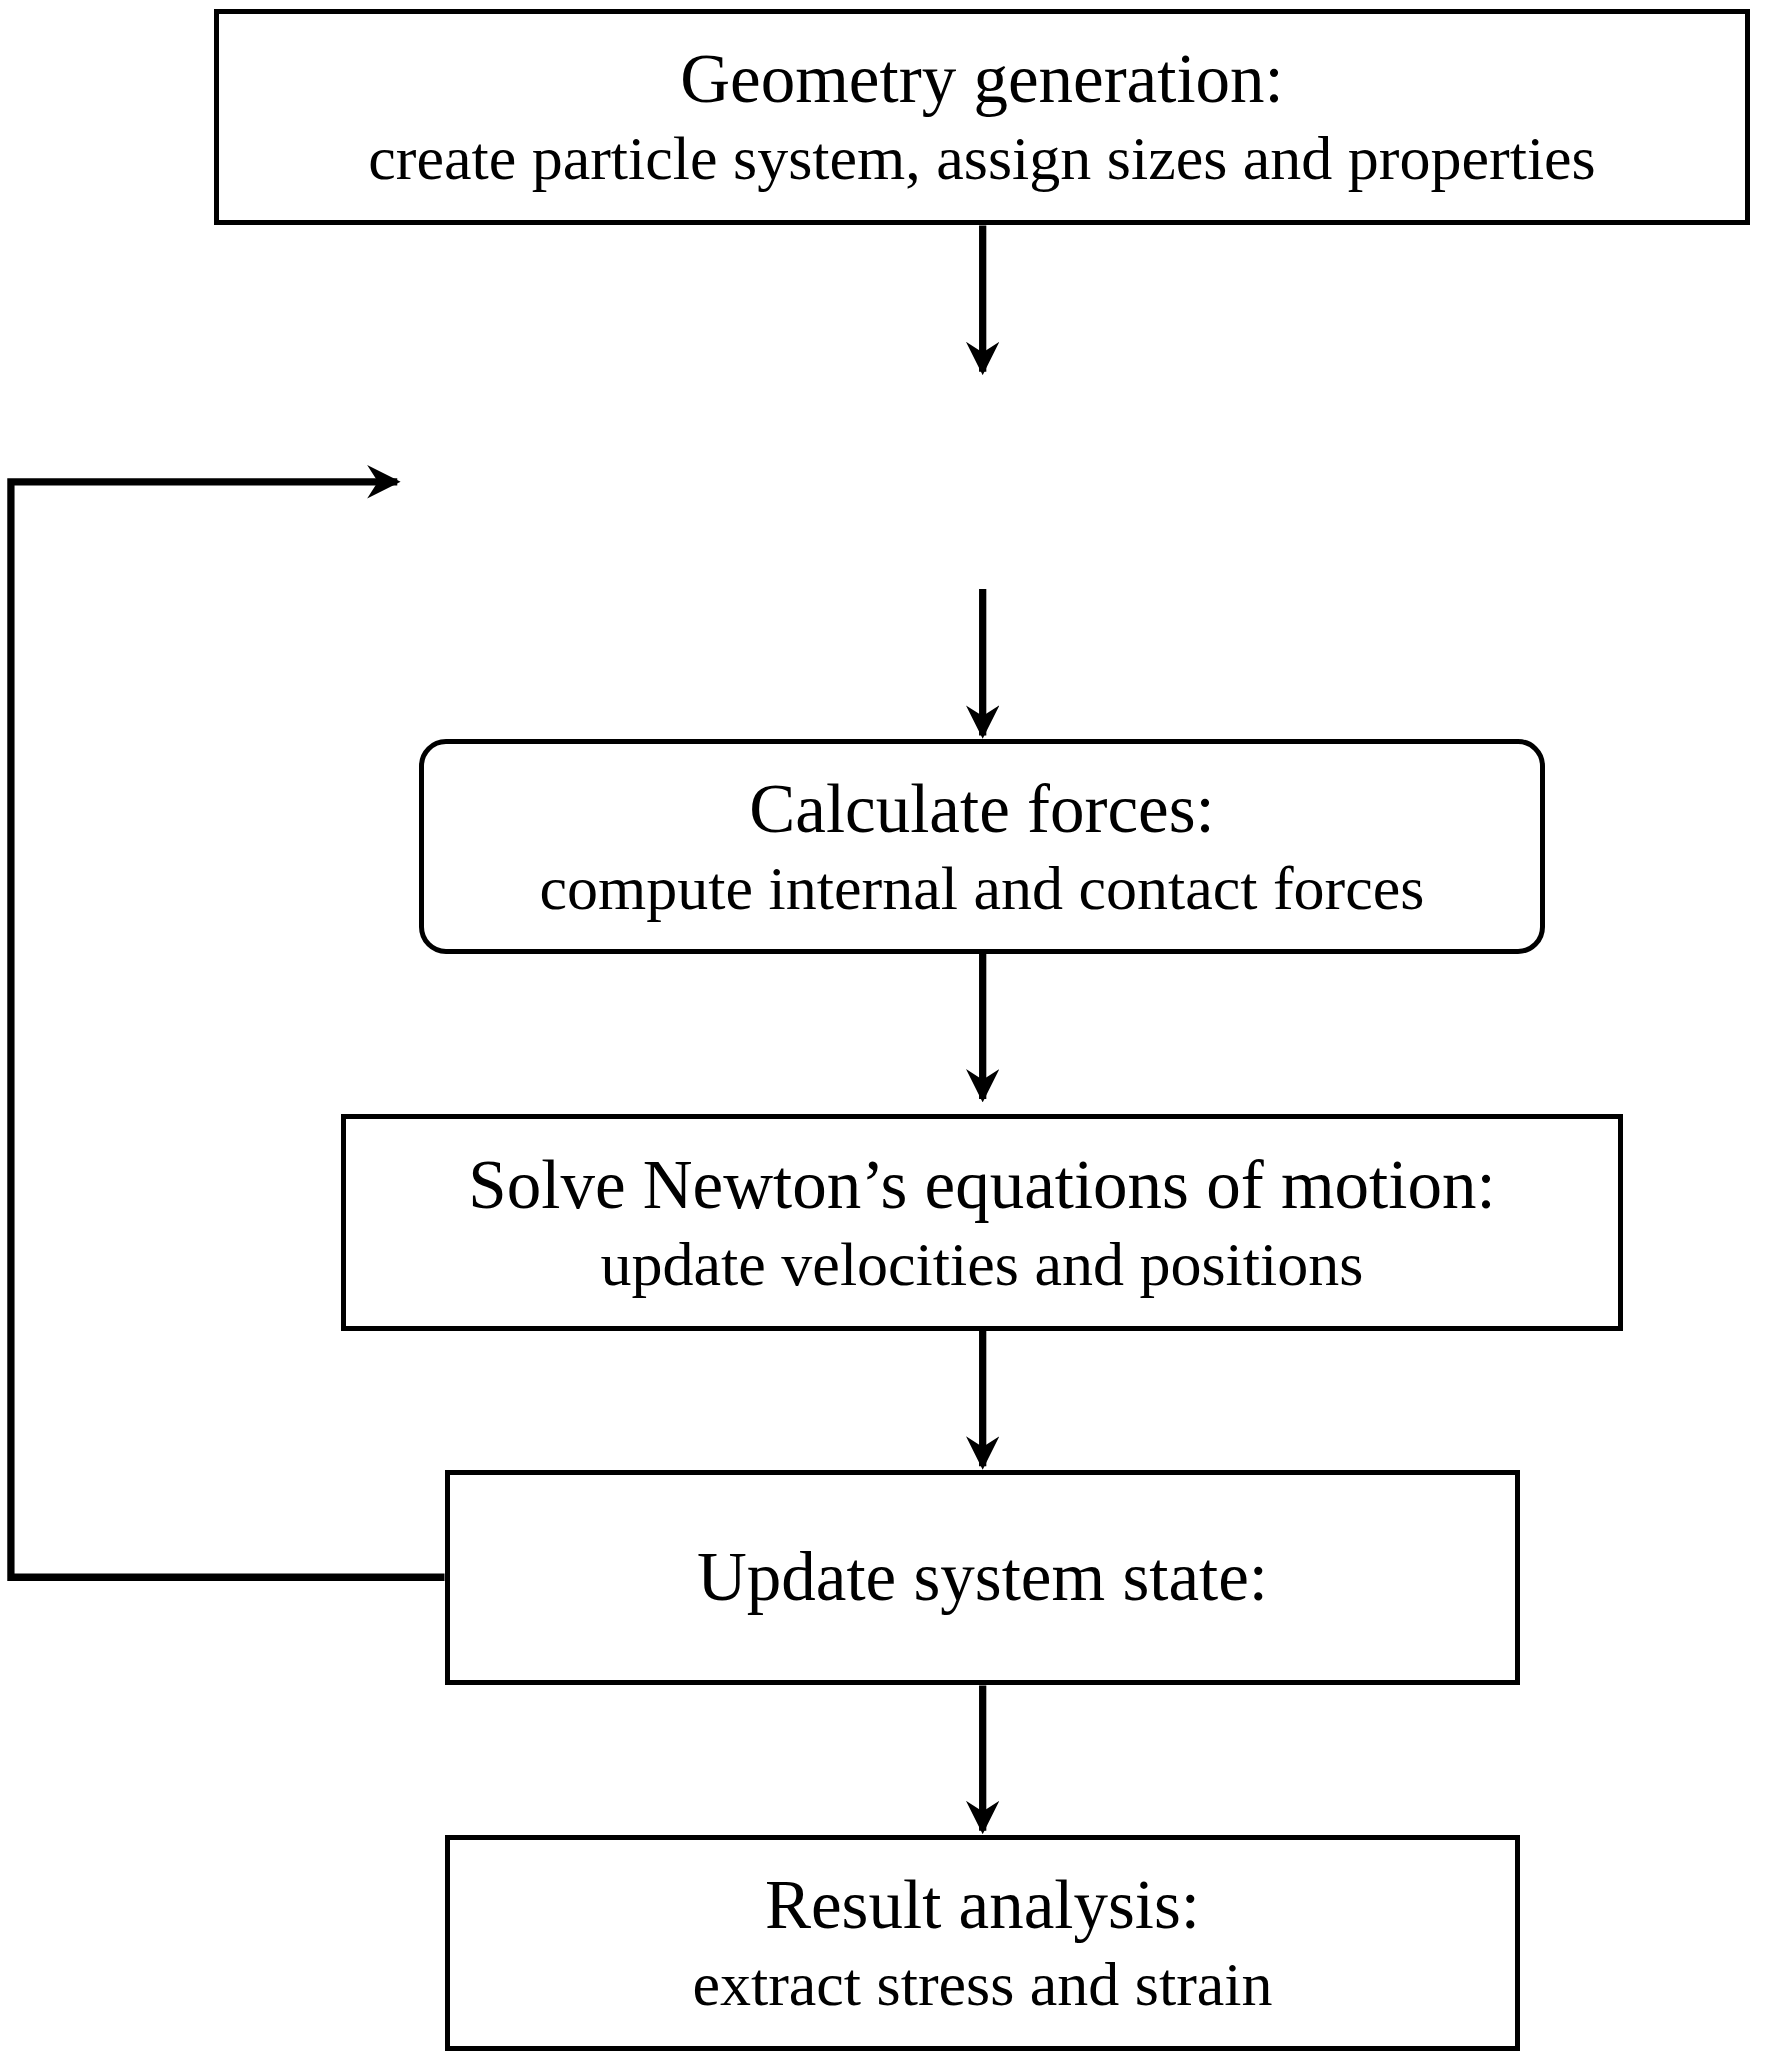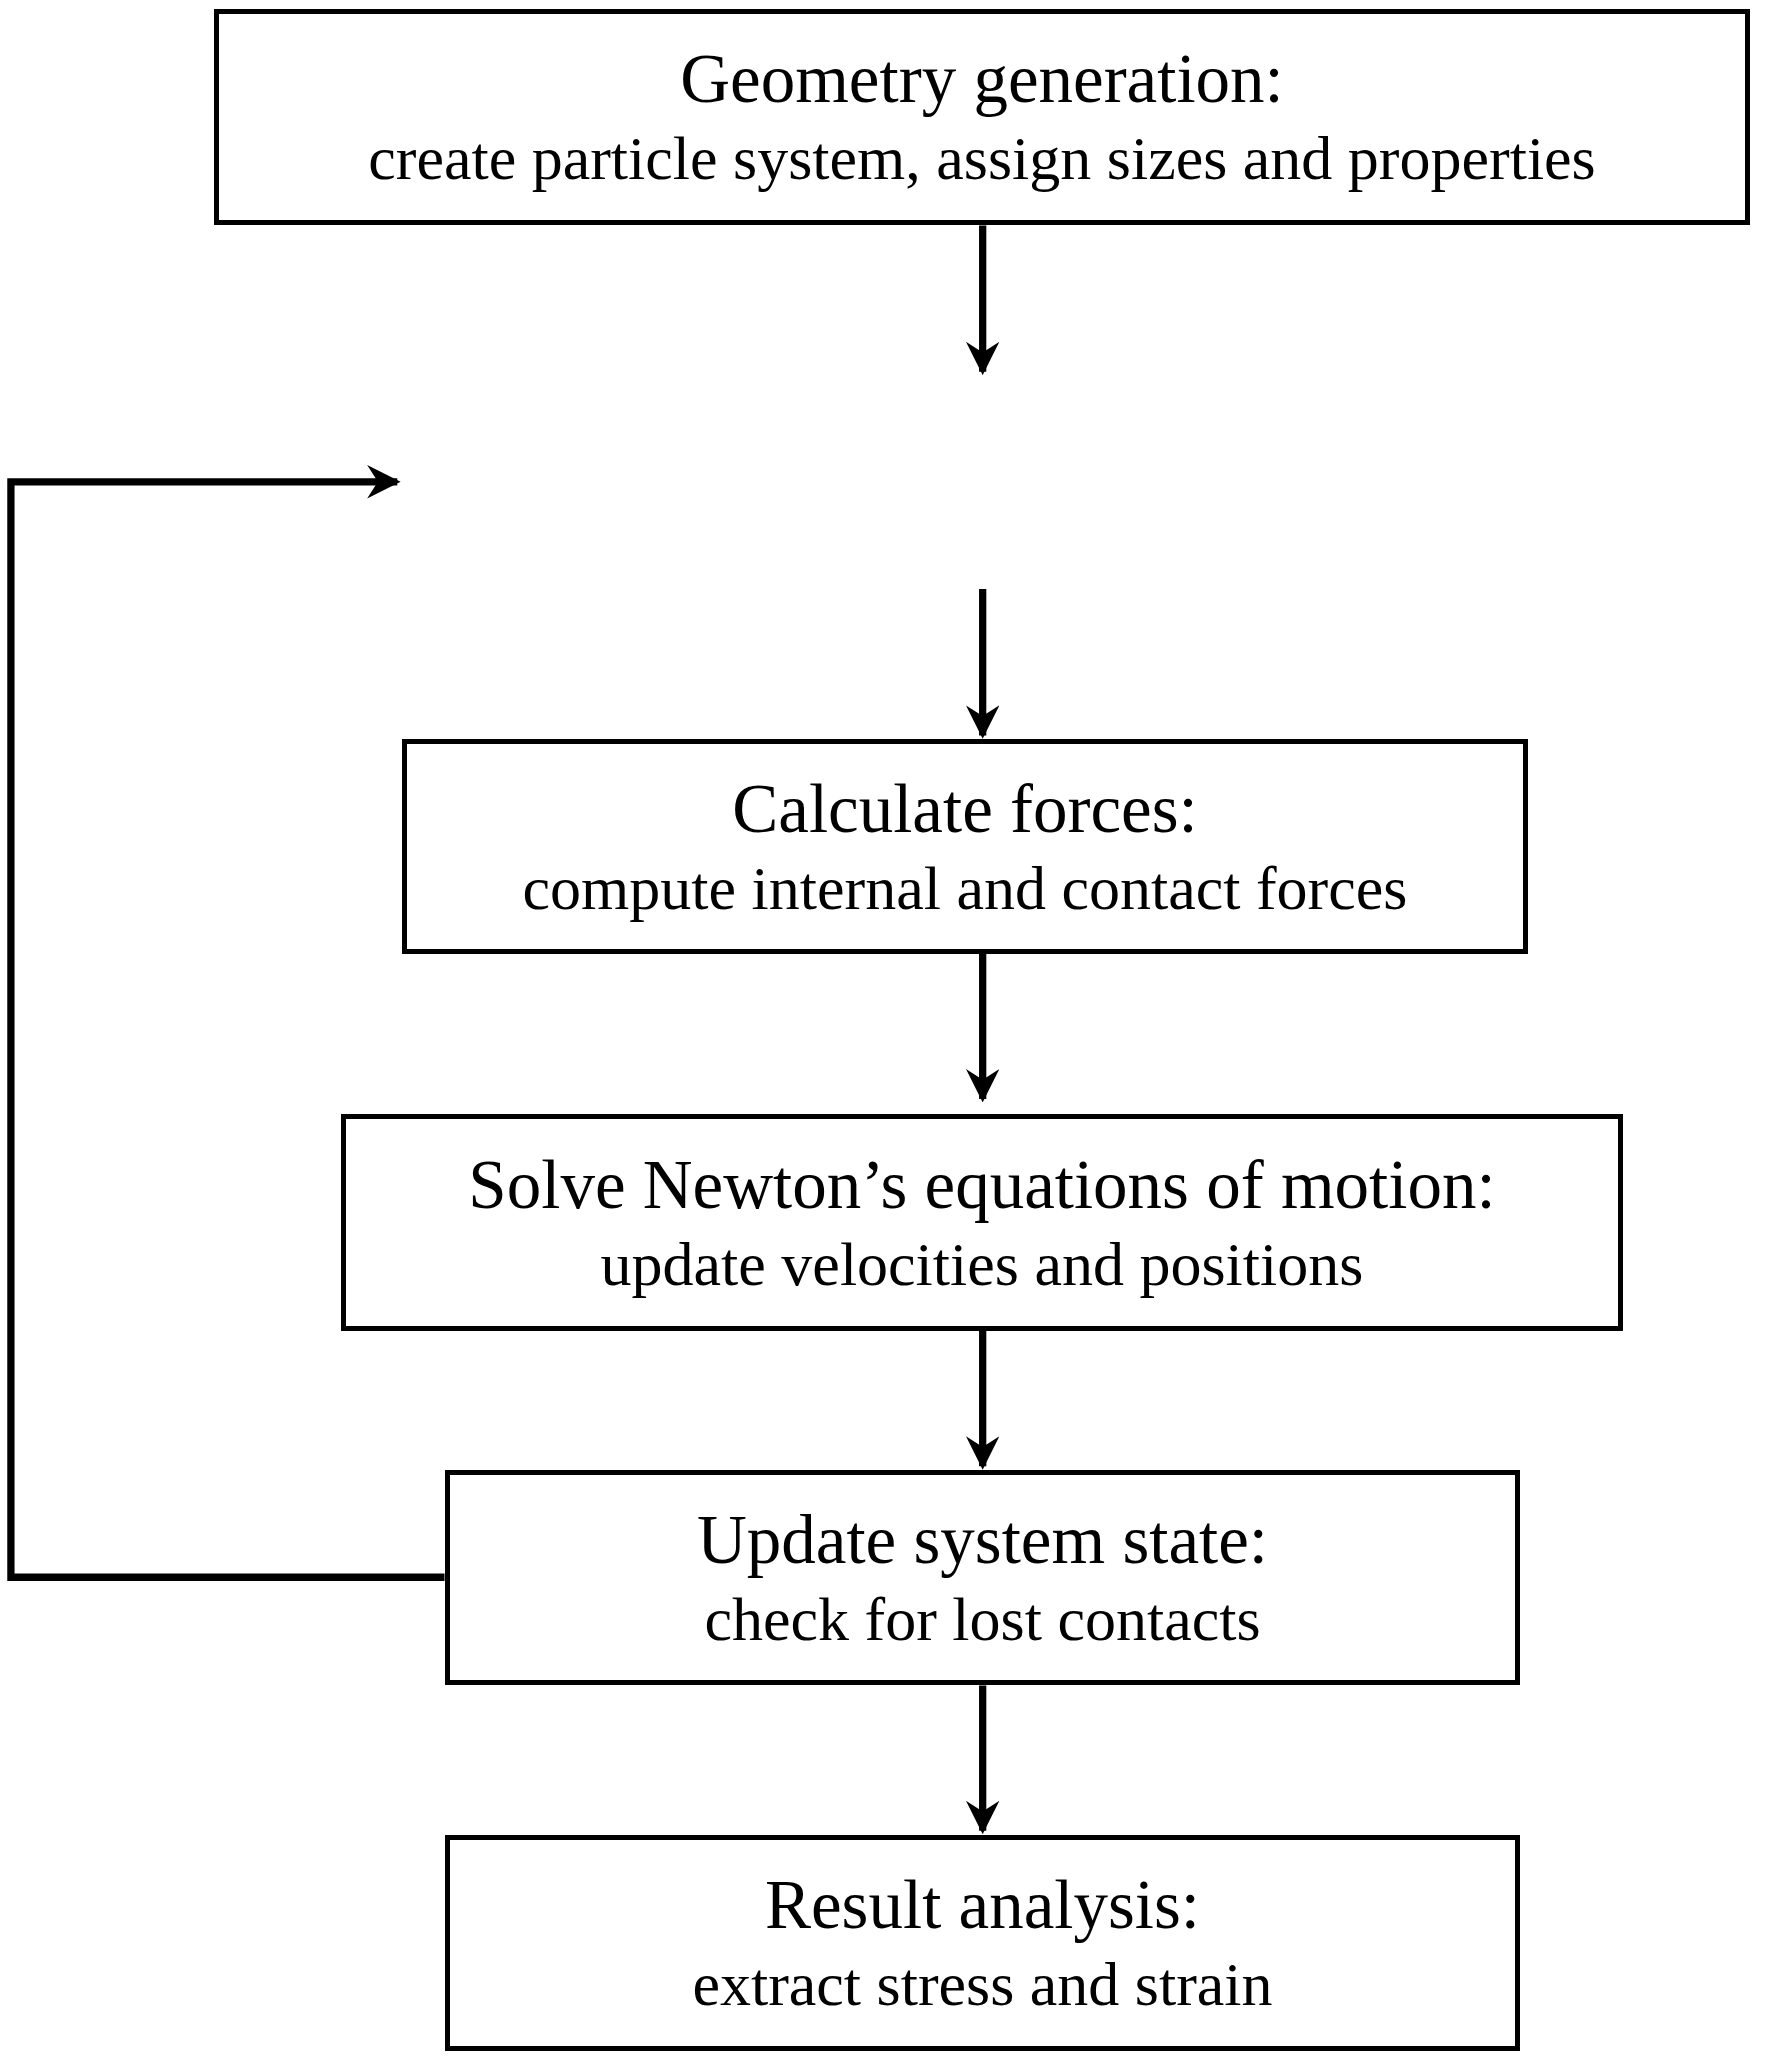--- a/index.html
+++ b/index.html
@@ -41,21 +41,21 @@
     white-space: nowrap;
   }
   .box-subtitle {
     font-size: 62px;
     line-height: 1.22;
     white-space: nowrap;
   }
   
   #box-geometry { left: 214px;  top: 9px;   width: 1536px; height: 216px; }
   #box-loading  { left: 401px;  top: 375px;  width: 1165px; height: 214px; }
-  #box-forces   { left: 402px;  top: 739px;  width: 1126px; height: 215px; }
+  #box-forces   { left: 419px;  top: 739px;  width: 1126px; height: 215px; border-radius: 27px; }
   #box-newton   { left: 341px;  top: 1114px; width: 1282px; height: 217px; }
   #box-update   { left: 445px;  top: 1470px; width: 1075px; height: 215px; }
   #box-result   { left: 445px;  top: 1835px; width: 1075px; height: 216px; }
 </style>
 </head>
 <body>
 
 <div id="canvas">
 
   <svg id="connectors" viewBox="0 0 1946 2277" xmlns="http://www.w3.org/2000/svg">
@@ -84,21 +84,20 @@
     <span class="box-subtitle">compute internal and contact forces</span>
   </div>
 
   <div class="flow-box" id="box-newton">
     <span class="box-title">Solve Newton’s equations of motion:</span>
     <span class="box-subtitle">update velocities and positions</span>
   </div>
 
   <div class="flow-box" id="box-update">
     <span class="box-title">Update system state:</span>
-    <span class="box-subtitle">check for lost contacts</span>
   </div>
 
   <div class="flow-box" id="box-result">
     <span class="box-title">Result analysis:</span>
     <span class="box-subtitle">extract stress and strain</span>
   </div>
 
 </div>
 
 

